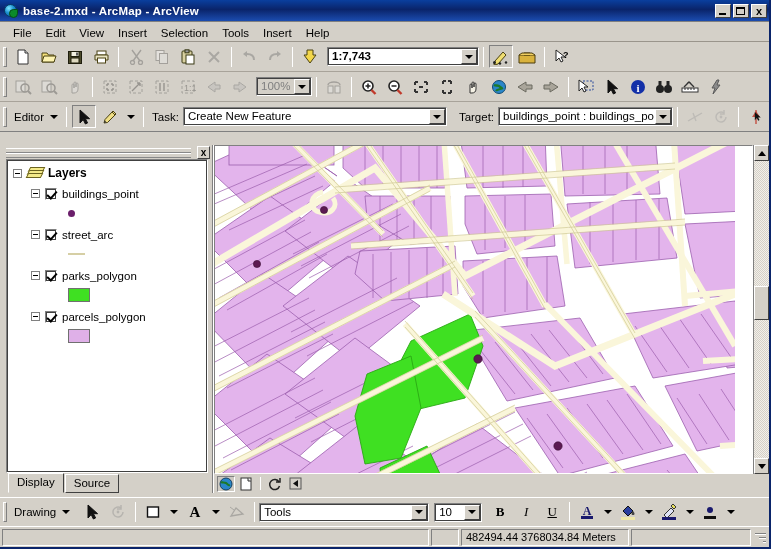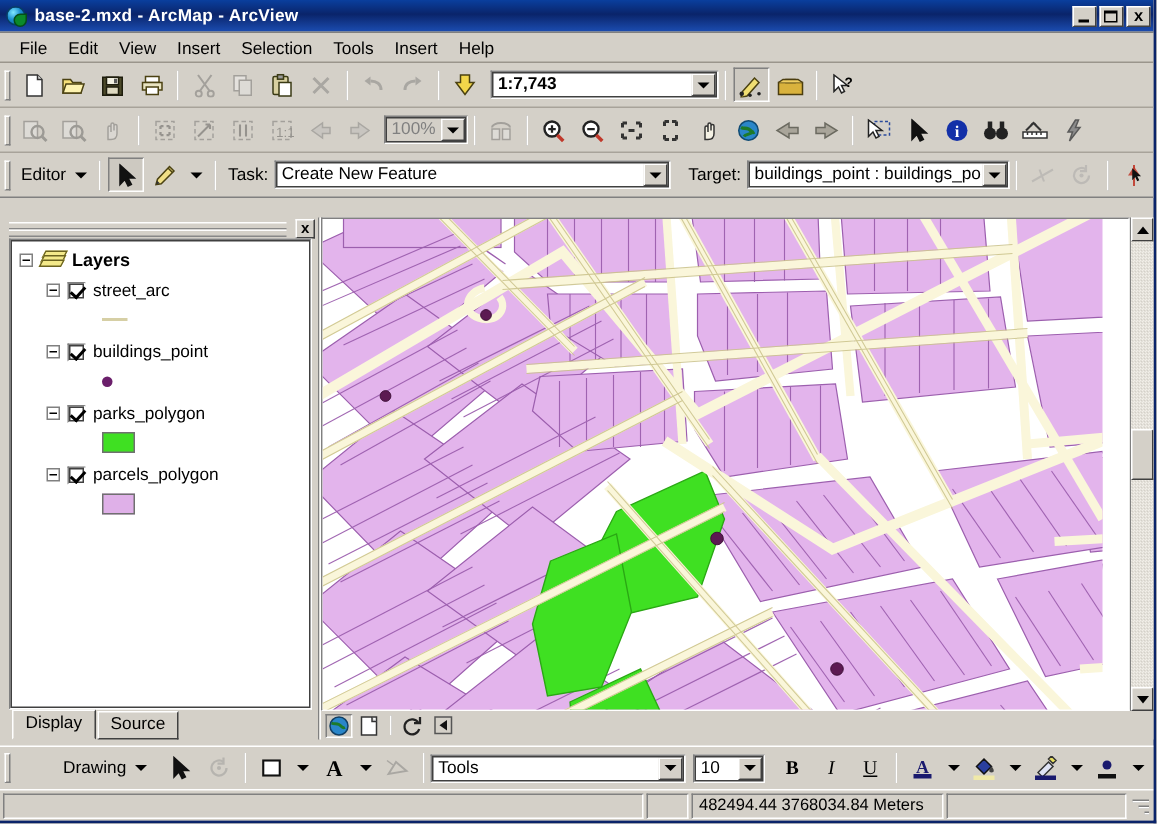--- a/index.html
+++ b/index.html
@@ -681,35 +681,35 @@
               <i></i>
               <i></i>
             </span>
           <span class="lbl">Layers</span>
         </div>
 
         <div class="toc-layer">
           <div class="row">
             <span class="expander"></span>
             <span class="chk on"></span>
+            <span class="name">buildings_point</span>
+          </div>
+          <div class="symbol-row">
+            <span class="sym-dot"></span>
+          </div>
+        </div>
+
+        <div class="toc-layer">
+          <div class="row">
+            <span class="expander"></span>
+            <span class="chk on"></span>
             <span class="name">street_arc</span>
           </div>
           <div class="symbol-row">
             <span class="sym-line"></span>
-          </div>
-        </div>
-
-        <div class="toc-layer">
-          <div class="row">
-            <span class="expander"></span>
-            <span class="chk on"></span>
-            <span class="name">buildings_point</span>
-          </div>
-          <div class="symbol-row">
-            <span class="sym-dot"></span>
           </div>
         </div>
 
         <div class="toc-layer">
           <div class="row">
             <span class="expander"></span>
             <span class="chk on"></span>
             <span class="name">parks_polygon</span>
           </div>
           <div class="symbol-row">
@@ -1051,21 +1051,21 @@
         </div>
       </div>
 
     </div>
   </div>
 
   <div class="drawbar">
     <div class="grip"></div>
 
     <div style="display:flex;align-items:center;cursor:pointer;padding:2px 4px;">
-      <span style="font-size:11.5px;margin-left:28px;">Drawing</span>
+      <span style="font-size:11.5px;">Drawing</span>
       <span style="margin-left:6px;border-left:4px solid transparent;border-right:4px solid transparent;border-top:4px solid #000;"></span>
     </div>
 
     <div class="tbtn" style="margin-left:6px;">
       <svg width="14" height="16" viewBox="0 0 14 16">
           <path d="M3 1v13l3.2-3.4 2.2 4.4 2.2-1.1-2.2-4.2h4.2z" fill="#111" stroke="#111"></path>
         </svg>
     </div>
     <div class="tbtn dis">
       <svg width="16" height="16" viewBox="0 0 16 16">

